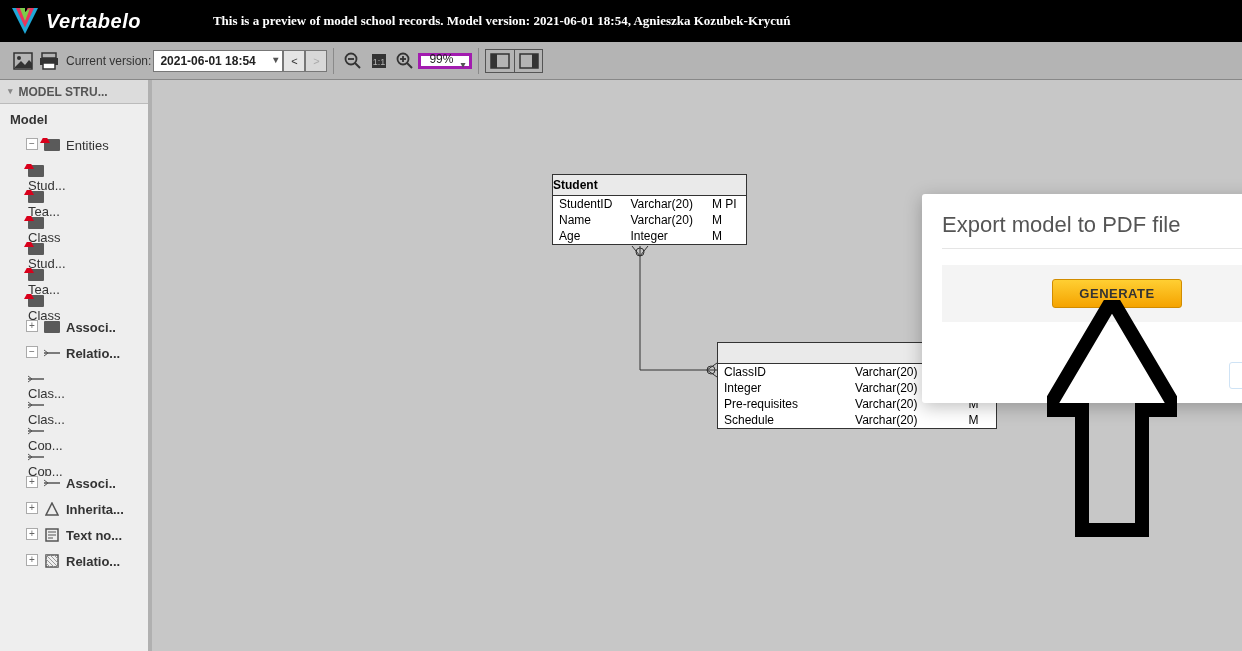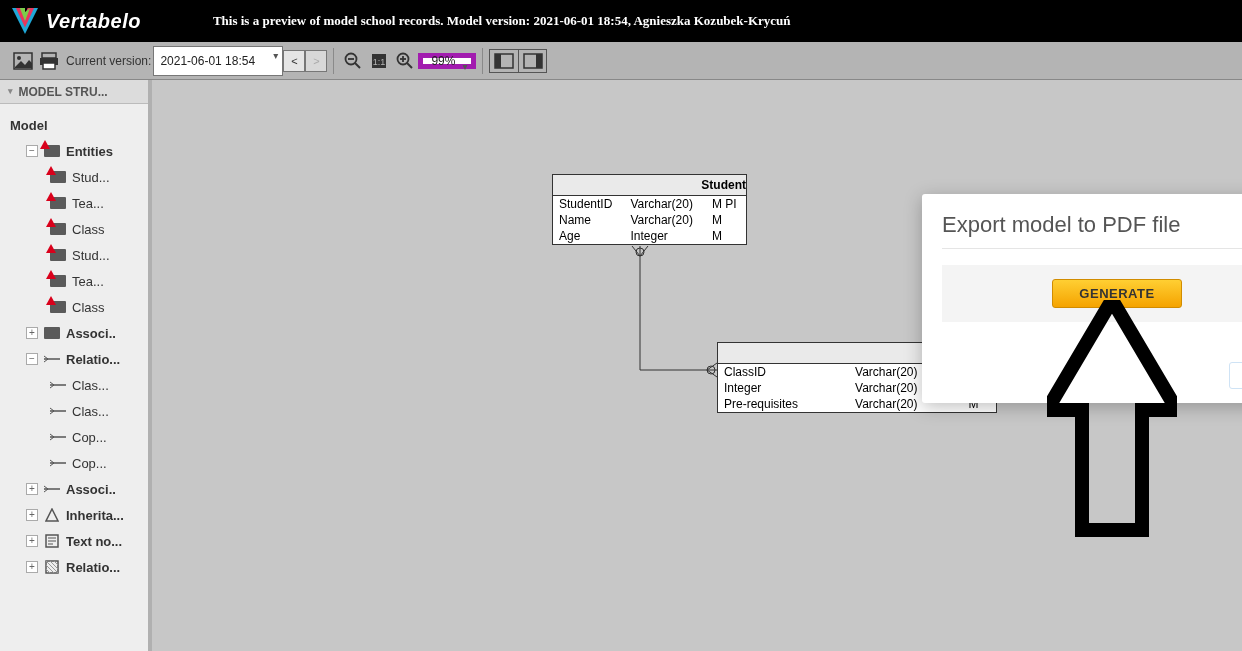--- a/index.html
+++ b/index.html
@@ -8,54 +8,54 @@
   .topbar { height: 42px; background:#000; color:#fff; display:flex; align-items:center; font-size:13px;gap:20px; }
   .logo-wrap { display:flex; align-items:center; padding:0 12px; gap:8px; }
   .logo-mark { width:26px; height:26px; }
   .logo-text { font-size:20px; font-style:italic; font-weight:600; letter-spacing:0.5px; }
   .preview-text { font-weight:bold; margin-left:40px;font-family:Liberation Serif, serif; }
   
   .toolbar { height: 38px; background:#b4b4b4; border-bottom:1px solid #888; display:flex; align-items:center; padding:0 10px; font-size:12px; color:#222; }
   .tool-btn { width:26px; height:26px; display:flex; align-items:center; justify-content:center; color:#333; }
   .tool-sep { width:1px; height:26px; background:#8a8a8a; margin:0 6px; }
   .cv-label { margin-left:4px; margin-right:2px; color:#333; }
-  .version-select { background:#fff; border:1px solid #777; height:30px; padding:0 16px 0 6px; font-size:12px; position:relative; display:inline-flex; align-items:center; min-width:130px; }
+  .version-select { background:#fff; border:1px solid #777; height:22px; padding:0 16px 0 6px; font-size:12px; position:relative; display:inline-flex; align-items:center; min-width:130px;font-weight:bold; }
   .version-select::after { content:"▾"; position:absolute; right:4px; top:3px; font-size:10px; color:#555; }
   .nav-btn { width:22px; height:22px; border:1px solid #777; background:#e5e5e5; display:flex; align-items:center; justify-content:center; font-size:11px; color:#333;}
   .nav-btn.disabled { color:#aaa; background:#d8d8d8; }
-  .zoom-box { background:#fff; border:5px solid #a21caf; height:16px; padding:0 16px 0 8px; font-size:12px; position:relative; display:inline-flex; align-items:center; min-width:52px;}
+  .zoom-box { background:#fff; border:3px solid #a21caf; height:16px; padding:0 16px 0 8px; font-size:12px; position:relative; display:inline-flex; align-items:flex-end; min-width:52px;}
   .zoom-box::after { content:"▾"; position:absolute; right:4px; top:3px; font-size:10px; color:#555; }
   .panel-toggle-group { display:flex; border:1px solid #555; height:24px; }
   .panel-toggle { width:28px; display:flex; align-items:center; justify-content:center; background:#b4b4b4; }
   .panel-toggle svg { display:block; }
   .panel-toggle + .panel-toggle { border-left:1px solid #555; }
   
   .main { display:flex; height: calc(651px - 42px - 38px); }
   .sidebar { width:152px; background:#eeeeee; border-right:4px solid #b0b0b0; position:relative; }
   .sidebar-title { height:24px; background:#dcdcdc; border-bottom:1px solid #bbb; display:flex; align-items:center; font-size:12px; font-weight:bold; color:#555; padding:0 8px; }
   .sidebar-title::before { content:"▾"; font-size:9px; margin-right:6px; color:#888; transform:translateY(-1px);}
   .tree { font-size:13px; color:#333; padding:8px 0; }
-  .tree-row { display:flex; align-items:center; height:26px; padding-left:6px; white-space:nowrap; overflow:hidden; text-overflow:ellipsis; }
+  .tree-row { display:flex; align-items:flex-start; height:26px; padding-left:6px; white-space:nowrap; overflow:hidden; text-overflow:ellipsis; }
   .tree-row .expander { width:12px; height:12px; border:1px solid #aaa; display:flex; align-items:center; justify-content:center; font-size:10px; line-height:1; color:#666; margin-right:6px; background:#fff; flex-shrink:0; }
   .tree-row .icon { width:16px; height:14px; margin-right:6px; flex-shrink:0; display:flex; align-items:center; justify-content:center;}
   .tree-row .lbl { overflow:hidden; text-overflow:ellipsis; }
   .depth1 { padding-left:10px; font-weight:bold; }
   .depth2 { padding-left:26px; }
-  .depth3 { padding-left:50px; }
+  .depth3 { padding-left:28px;flex-direction:column; }
   .entity-icon { position:relative; }
   .entity-icon .base { width:16px; height:12px; background:#5a5a5a; border-radius:1px; display:block;}
   .entity-icon .warn { position:absolute; top:-4px; left:-4px; width:0; height:0; border-left:5px solid transparent; border-right:5px solid transparent; border-bottom:9px solid #d9001b; }
   .assoc-icon .base{ width:16px; height:12px; background:#5a5a5a; border-radius:1px; display:block;}
   .rel-icon { width:16px; height:12px; display:flex; align-items:center;}
   .rel-icon svg { display:block;}
   .inh-icon, .note-icon, .area-icon { width:16px; height:14px; display:flex; align-items:center; justify-content:center; }
   
   .canvas { flex:1; background:#c7c7c7; position:relative; overflow:hidden; }
   .entity-box { position:absolute; background:#fff; border:1px solid #333; font-size:12px; }
-  .entity-box .hdr { background:#eaeaea; border-bottom:1px solid #333; text-align:right; font-weight:bold; padding:3px 0; }
+  .entity-box .hdr { background:#eaeaea; border-bottom:1px solid #333; text-align:left; font-weight:bold; padding:3px 0; }
   .entity-box table { width:100%; border-collapse:collapse;border-radius:19px; }
   .entity-box td { padding:1px 6px; font-size:12px; white-space:nowrap; }
   
   .modal { position:absolute; top:114px; left:770px; width:390px; background:#fff; box-shadow:0 4px 18px rgba(0,0,0,0.25); border-radius:3px; padding:18px 20px 14px 20px; }
   .modal-title { font-size:22px; color:#555; font-weight:400; }
   .modal-hr { height:1px; background:#e5e5e5; margin:10px 0 16px 0; }
   .gen-wrap { background:#f4f4f4; padding:14px 0; display:flex; justify-content:center; }
   .gen-btn { background:linear-gradient(#ffcf33,#f5a300); border:1px solid #d18c00; color:#333; font-weight:bold; font-size:13px; padding:6px 26px; border-radius:3px; letter-spacing:0.5px; cursor:pointer;}
   .modal-footer { display:flex; justify-content:flex-end; margin-top:40px; }
   .close-btn { border:1px solid #cfe3f5; background:#fff; color:#2a93d4; font-size:13px; padding:5px 14px; border-radius:3px; cursor:pointer;}
@@ -151,21 +151,21 @@
       <div class="tree-row depth1">
           <span class="lbl">Model</span>
         </div>
 
       <div class="tree-row depth2">
         <span class="expander">−</span>
         <span class="icon entity-icon">
             <span class="base"></span>
             <span class="warn"></span>
           </span>
-        <span class="lbl" style="font-weight:bold;">Entities</span>
+        <span class="lbl" style="font-weight:normal;">Entities</span>
       </div>
       <div class="tree-row depth3">
           <span class="icon entity-icon">
             <span class="base"></span>
             <span class="warn"></span>
           </span>
           <span class="lbl">Stud...</span>
         </div>
       <div class="tree-row depth3">
           <span class="icon entity-icon">
@@ -342,20 +342,25 @@
               <td>Varchar(20)</td>
               <td>M</td>
             </tr>
         <tr>
               <td>Integer</td>
               <td>Varchar(20)</td>
               <td>M</td>
             </tr>
         <tr>
               <td>Pre-requisites</td>
+              <td>Varchar(20)</td>
+              <td>M</td>
+            </tr>
+        <tr>
+              <td>Schedule</td>
               <td>Varchar(20)</td>
               <td>M</td>
             </tr>
       </tbody>
         </table>
     </div>
 
     <svg style="position:absolute; left:0; top:0; width:100%; height:100%; pointer-events:none;">
       <line x1="488" y1="166" x2="488" y2="290" stroke="#333" stroke-width="1"></line>
       <line x1="488" y1="290" x2="565" y2="290" stroke="#333" stroke-width="1"></line>

